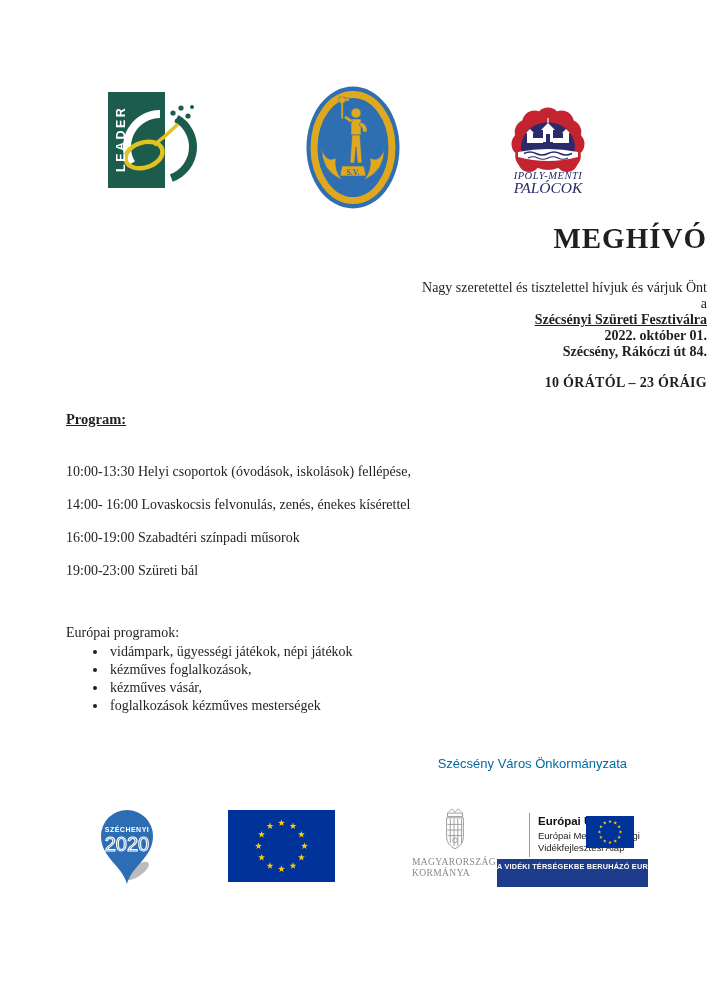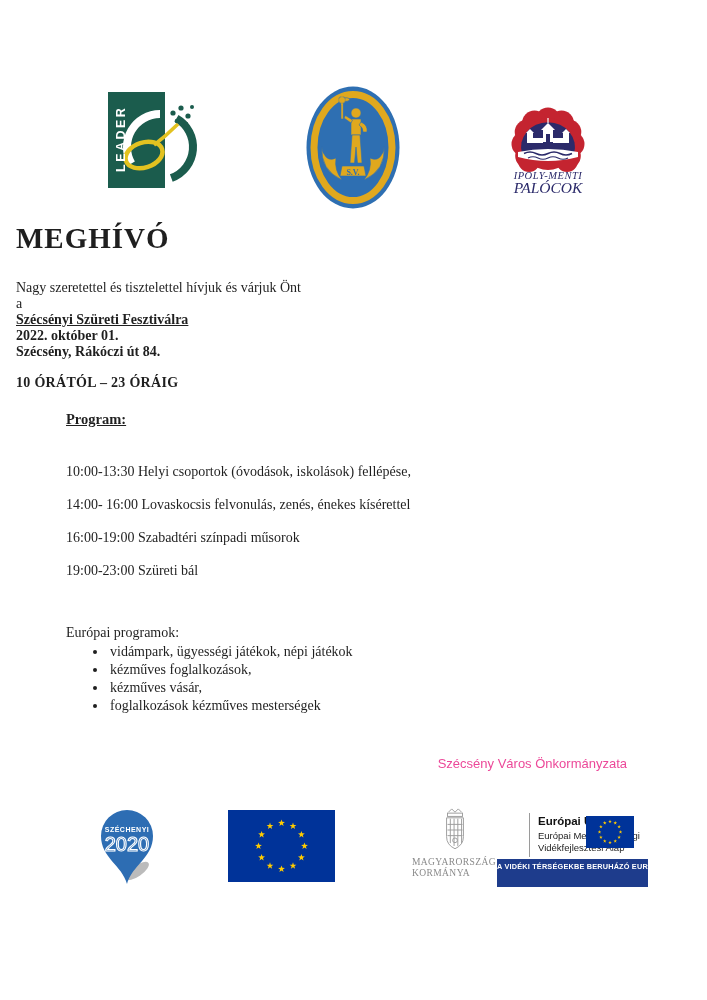--- a/index.html
+++ b/index.html
@@ -1,32 +1,32 @@
 <!DOCTYPE html>
 <html><head>
 <meta charset="utf-8">
 <style>
   html,body{margin:0;padding:0;background:#e8e8e8;}
   .page{position:relative;width:707px;height:1000px;margin:0 auto;background:#ffffff;
         font-family:"Liberation Serif",serif;color:#1f1f1f;overflow:hidden;}
   .abs{position:absolute;}
-  .centered{left:0;right:0;text-align:left;margin-left:16px;}
+  .centered{left:0;right:0;text-align:right;margin-left:16px;}
   .doc-title{top:222px;font-size:29px;font-weight:bold;letter-spacing:1px;}
   .inv{top:280px;font-size:14px;line-height:16px;}
   .inv .b{font-weight:bold;}
   .inv .u{text-decoration:underline;}
   .inv .gap{height:15px;}
   .hours{font-weight:bold;letter-spacing:0.3px;}
   .prog-head{top:411px;left:66px;font-size:14.5px;font-weight:bold;text-decoration:underline;}
   .prog-list{top:455px;left:66px;font-size:14px;}
   .prog-list div{line-height:33px;white-space:nowrap;}
   .side{top:624px;left:66px;font-size:14px;line-height:18px;}
   .side ul{margin:1px 0 8px 0;padding-left:42px;}
   .side li{line-height:18px;padding-left:2px;}
-  .signature{top:756px;right:80px;font-family:"Liberation Sans",sans-serif;font-size:13px;color:#ec4899;}
+  .signature{top:756px;right:80px;font-family:"Liberation Sans",sans-serif;font-size:13px;color:#0369a1;}
   .gov-block{left:412px;top:806px;width:86px;text-align:left;color:#8a8a8a;
              font-size:9.5px;line-height:11px;letter-spacing:0.4px;}
   .gov-block svg{display:block;margin:0 auto 3px auto;}
   .eu-text{left:497px;top:813px;height:44px;border-left:1px solid #9a9a9a;padding-left:8px;
            font-family:Liberation Sans, sans-serif;margin-left:32px;}
   .eu-text .t{font-size:11.5px;font-weight:bold;color:#111;margin:2px 0 3px 0;}
   .eu-text .s{font-size:9.5px;line-height:12px;color:#1c1c1c;}
   .eu-banner{left:497px;top:859px;width:151px;height:28px;background:#1e3c8c;color:#fff;
              font-family:"Liberation Sans",sans-serif;font-size:7.3px;font-weight:bold;
              line-height:16px;text-align:center;letter-spacing:0.2px;white-space:nowrap;}

